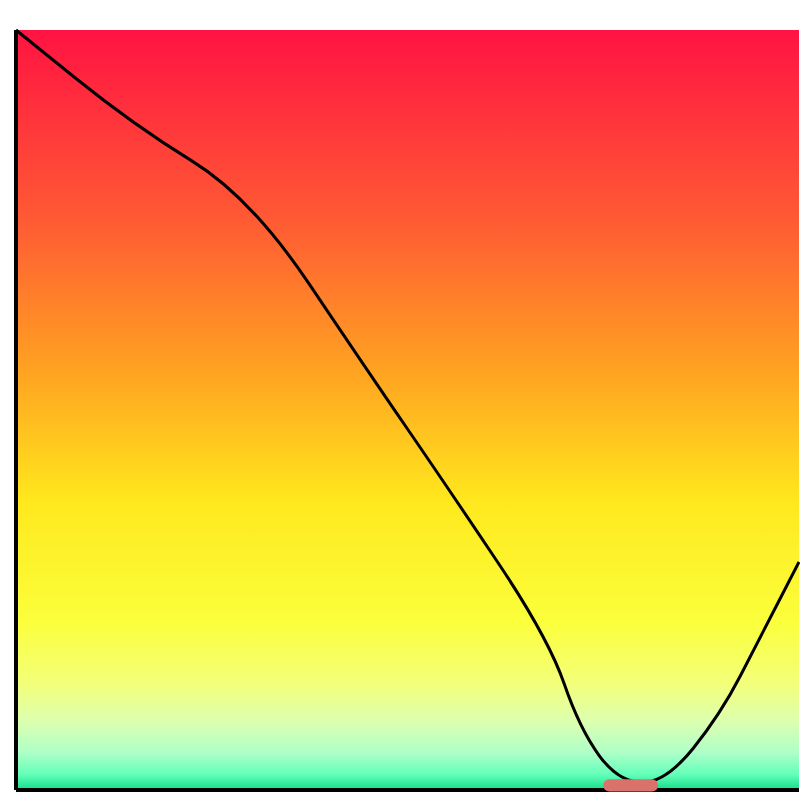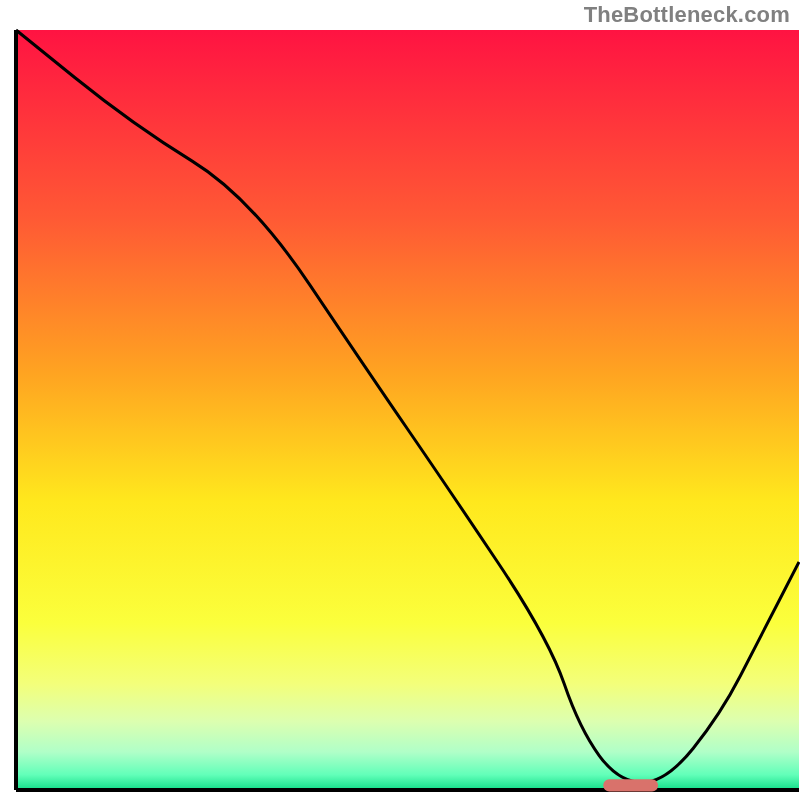--- a/index.html
+++ b/index.html
@@ -28,21 +28,20 @@
   svg.chart {
     position: absolute;
     left: 0;
     top: 0;
   }
 </style>
 </head>
 <body>
 <div class="wrap">
 
-  <div class="watermark">TheBottleneck.com</div>
 
   <svg class="chart" width="800" height="800" viewBox="0 0 800 800">
     <defs>
       <linearGradient id="bg-grad" x1="0" y1="0" x2="0" y2="1">
       <stop offset="0%" stop-color="#ff1342"></stop>
           <stop offset="25%" stop-color="#ff5a34"></stop>
           <stop offset="45%" stop-color="#ffa321"></stop>
           <stop offset="62%" stop-color="#ffe81d"></stop>
           <stop offset="78%" stop-color="#fbff3c"></stop>
           <stop offset="86%" stop-color="#f3ff7a"></stop>

